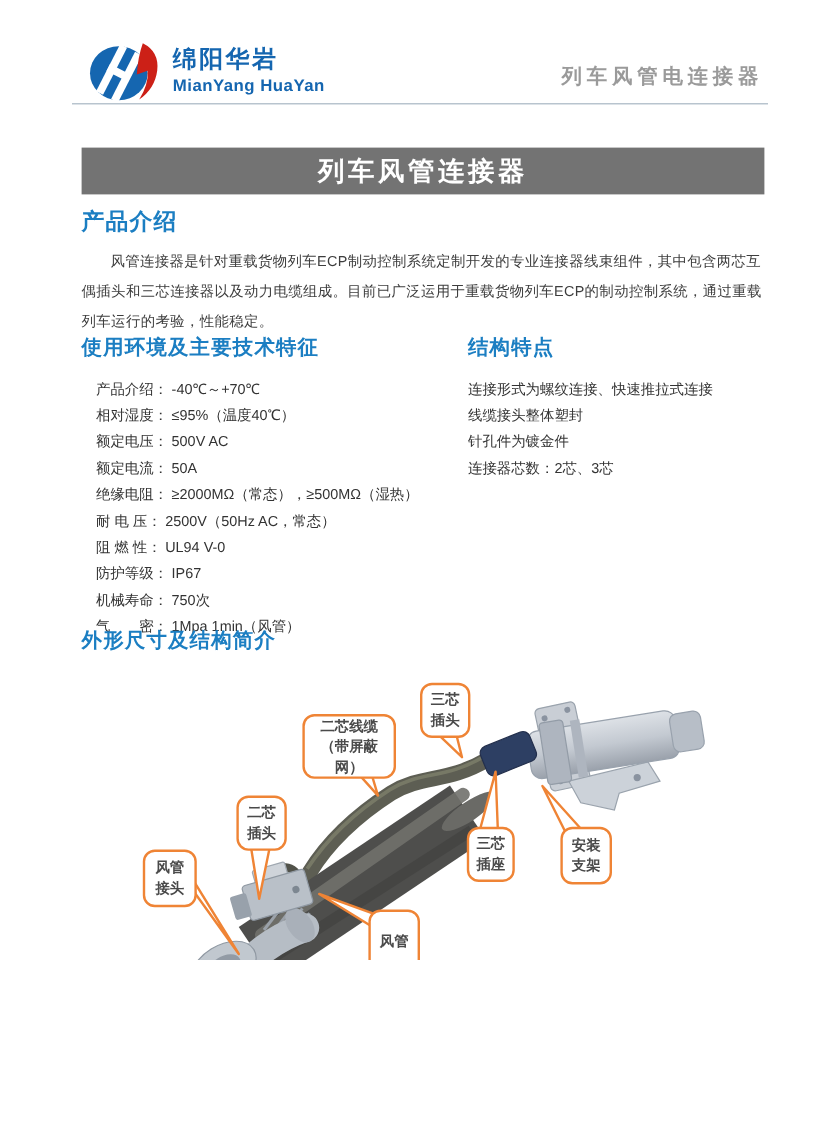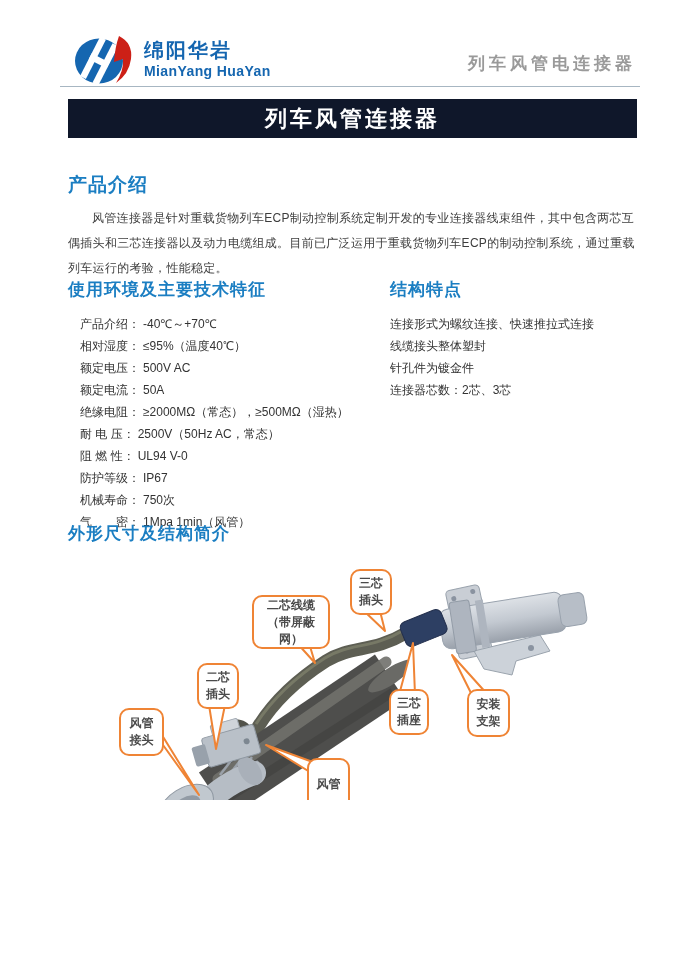--- a/index.html
+++ b/index.html
@@ -10,21 +10,21 @@
   
   .logo-wrap { position:absolute; left:74px; top:35px; display:flex; align-items:flex-start; }
   .logo-mark { width:62px; height:50px; }
   .logo-text { margin-left:8px; padding-top:2px; }
   .logo-cn { font-size:20px; font-weight:bold; color:#1566b0; letter-spacing:2px; line-height:26px; }
   .logo-en { font-size:14px; font-weight:bold; color:#1566b0; letter-spacing:0.4px; }
   .doc-title { position:absolute; right:64px; top:52px; font-family:"Liberation Serif", serif; font-weight:bold; font-size:17px; color:#9a9a9a; letter-spacing:4px; }
   .header-rule { position:absolute; left:60px; top:86px; width:580px; height:1px; background:#a7b6c2; }
 
   
-  .banner { position:absolute; left:68px; top:99px; width:569px; height:39px; background:#0f172a; display:flex; align-items:center; justify-content:center; }
+  .banner { position:absolute; left:68px; top:123px; width:569px; height:39px; background:#737373; display:flex; align-items:center; justify-content:center; }
   .banner span { color:#fff; font-size:22px; font-weight:bold; letter-spacing:3px; }
 
   .sec-title { position:absolute; color:#1b7ec2; font-weight:600; }
   .t-intro   { left:68px; top:172px; font-size:19px; letter-spacing:1px; }
   .t-specs   { left:68px; top:278px; font-size:17px; letter-spacing:1px; }
   .t-feat    { left:390px; top:278px; font-size:17px; letter-spacing:1px; }
   .t-outline { left:68px; top:522px; font-size:17px; letter-spacing:1px; }
 
   .intro-body { position:absolute; left:68px; top:206px; width:572px; font-size:12px; color:#3d3d3d; line-height:25px; text-indent:2em; letter-spacing:0.3px; }
 

